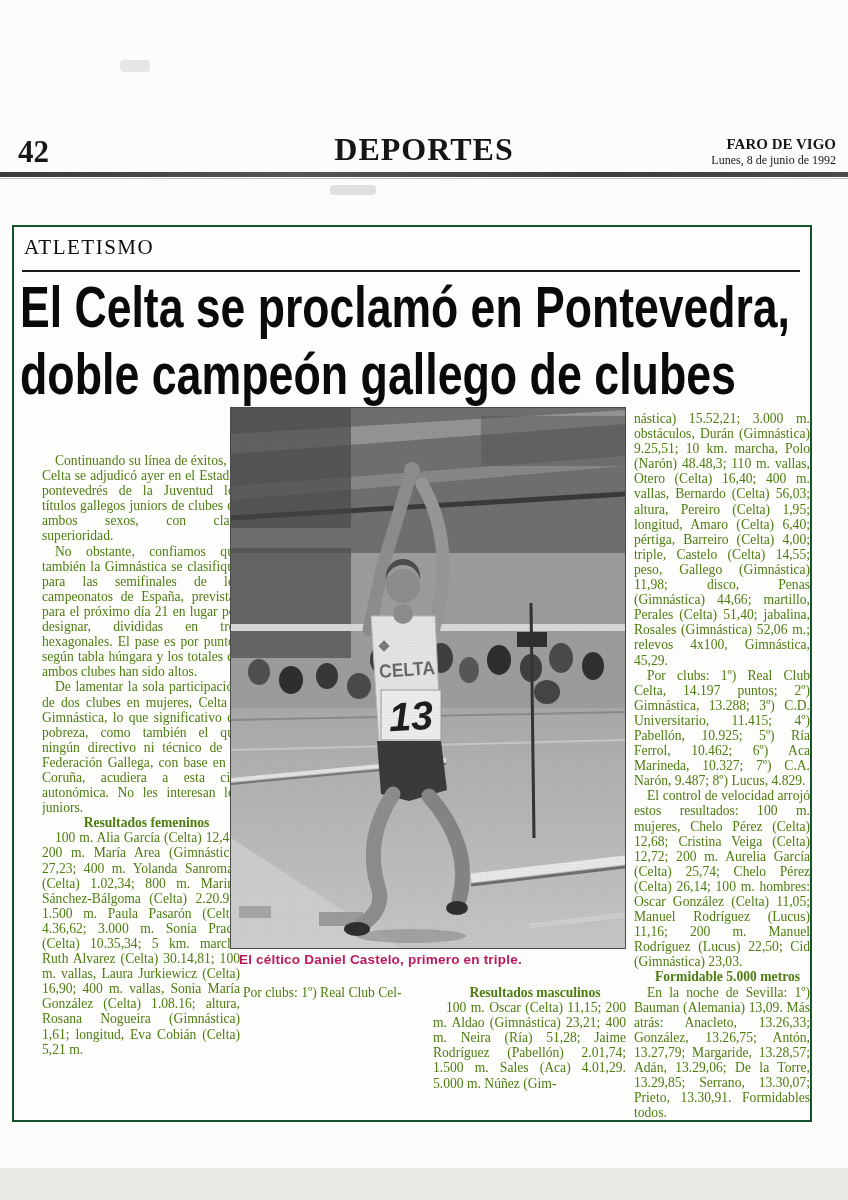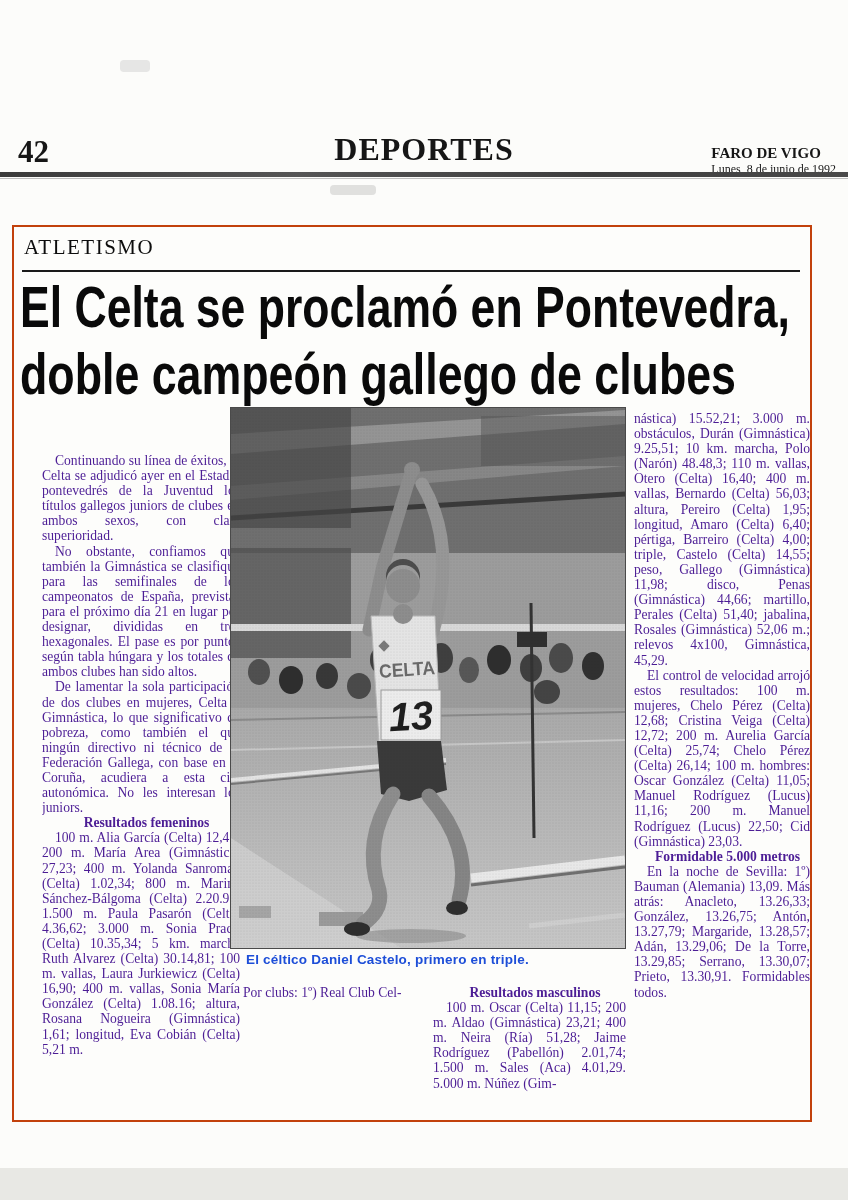--- a/index.html
+++ b/index.html
@@ -3,52 +3,52 @@
 <meta charset="utf-8">
 <style>
   html,body{margin:0;padding:0;background:#e8e8e4;}
   .page{position:relative;width:848px;height:1168px;margin:0 auto;background:#fcfcfa;
         font-family:"Liberation Serif", serif;color:#161616;overflow:hidden;}
 
   
   .page-num{position:absolute;left:18px;top:134px;font-size:31px;font-weight:bold;}
   .section-title{position:absolute;left:0;top:131px;width:100%;text-align:center;
                  font-size:32px;font-weight:bold;letter-spacing:1px;}
-  .masthead{position:absolute;right:12px;top:145px;line-height:16px;}
+  .masthead{position:absolute;right:12px;top:136px;text-align:right;line-height:16px;}
   .masthead-name{font-size:15px;font-weight:bold;}
   .masthead-date{font-size:12px;}
   .header-rule{position:absolute;left:0;top:172px;width:848px;height:5px;
                background:linear-gradient(90deg,#3a3a3a,#555 35%,#3d3d3d 70%,#4a4a4a);}
   .header-rule-shadow{position:absolute;left:0;top:178px;width:848px;height:1px;background:#bdbdbd;}
 
   
   .article-box{position:absolute;left:12px;top:225px;width:800px;height:897px;
-               border:2px solid #c2410c;box-sizing:border-box;background:#fdfdfb;}
+               border:2px solid #14532d;box-sizing:border-box;background:#fdfdfb;}
   .kicker{position:absolute;left:10px;top:8px;font-size:21px;letter-spacing:1.5px;color:#0d0d0d;}
   .kicker-rule{position:absolute;left:8px;top:43px;width:778px;height:2px;background:#1a1a1a;}
   .headline-svg{position:absolute;left:4px;top:50px;}
   .headline-svg text{font-family:"Liberation Sans", sans-serif;font-weight:bold;fill:#0a0a0a;}
   .byline{position:absolute;left:6px;top:176px;display:flex;align-items:center;gap:6px;
           font-family:"Liberation Sans", sans-serif;font-size:16px;letter-spacing:.5px;color:#1a1a1a;}
 
   
   .col{position:absolute;overflow:hidden;}
-  .col p{margin:0;font-size:13.6px;line-height:15.1px;text-align:justify;color:#4c1d95;font-family:Liberation Serif, serif;}
+  .col p{margin:0;font-size:13.6px;line-height:15.1px;text-align:justify;color:#4d7c0f;font-family:Liberation Serif, serif;}
   .col p.indent{text-indent:13px;}
   .col p.subhead{font-weight:bold;text-indent:11px;text-align:center;}
   .col-left{left:28px;top:226px;width:198px;height:664px;}
   .col-midleft{left:216px;top:758px;width:192px;height:138px;}
   .col-midright{left:419px;top:758px;width:193px;height:138px;}
   .col-right{left:620px;top:184px;width:176px;height:714px;}
 
   
   .photo-figure{position:absolute;left:216px;top:180px;width:396px;margin:0;}
   .photo-frame{width:394px;height:540px;border:1px solid #4a4a4a;display:block;background:#a8a8a8;}
-  .photo-caption{margin:3px 0 0 16px;font-family:"Liberation Sans", sans-serif;font-weight:bold;
-                 font-size:13.5px;letter-spacing:.2px;color:#1d4ed8;}
+  .photo-caption{margin:3px 0 0 9px;font-family:"Liberation Sans", sans-serif;font-weight:bold;
+                 font-size:13.5px;letter-spacing:.2px;color:#be185d;}
 
   
   .smudge{position:absolute;border-radius:4px;}
   .smudge-a{left:230px;top:1188px;width:185px;height:6px;background:#b5b5b5;opacity:.4;}
   .smudge-b{left:32px;top:1186px;width:58px;height:8px;background:#c2c2c2;opacity:.35;}
   .smudge-c{left:330px;top:185px;width:46px;height:10px;background:#9f9f9f;opacity:.30;}
   .smudge-d{left:120px;top:60px;width:30px;height:12px;background:#cfcfcf;opacity:.5;}
 </style>
 </head>
 <body>
@@ -174,20 +174,21 @@
       <p class="indent">Por clubs: 1º) Real Club Cel-</p>
     </div>
 
     <div class="col col-midright">
       <p class="subhead">Resultados masculinos</p>
       <p class="indent">100 m. Oscar (Celta) 11,15; 200 m. Aldao (Gimnástica) 23,21; 400 m. Neira (Ría) 51,28; Jaime Rodríguez (Pabellón) 2.01,74; 1.500 m. Sales (Aca) 4.01,29. 5.000 m. Núñez (Gim-</p>
     </div>
 
     <div class="col col-right">
       <p>nástica) 15.52,21; 3.000 m. obstáculos, Durán (Gimnástica) 9.25,51; 10 km. marcha, Polo (Narón) 48.48,3; 110 m. vallas, Otero (Celta) 16,40; 400 m. vallas, Bernardo (Celta) 56,03; altura, Pereiro (Celta) 1,95; longitud, Amaro (Celta) 6,40; pértiga, Barreiro (Celta) 4,00; triple, Castelo (Celta) 14,55; peso, Gallego (Gimnástica) 11,98; disco, Penas (Gimnástica) 44,66; martillo, Perales (Celta) 51,40; jabalina, Rosales (Gimnástica) 52,06 m.; relevos 4x100, Gimnástica, 45,29.</p>
+      <p class="indent">Por clubs: 1º) Real Club Celta, 14.197 puntos; 2º) Gimnástica, 13.288; 3º) C.D. Universitario, 11.415; 4º) Pabellón, 10.925; 5º) Ría Ferrol, 10.462; 6º) Aca Marineda, 10.327; 7º) C.A. Narón, 9.487; 8º) Lucus, 4.829.</p>
       <p class="indent">El control de velocidad arrojó estos resultados: 100 m. mujeres, Chelo Pérez (Celta) 12,68; Cristina Veiga (Celta) 12,72; 200 m. Aurelia García (Celta) 25,74; Chelo Pérez (Celta) 26,14; 100 m. hombres: Oscar González (Celta) 11,05; Manuel Rodríguez (Lucus) 11,16; 200 m. Manuel Rodríguez (Lucus) 22,50; Cid (Gimnástica) 23,03.</p>
       <p class="subhead">Formidable 5.000 metros</p>
       <p class="indent">En la noche de Sevilla: 1º) Bauman (Alemania) 13,09. Más atrás: Anacleto, 13.26,33; González, 13.26,75; Antón, 13.27,79; Margaride, 13.28,57; Adán, 13.29,06; De la Torre, 13.29,85; Serrano, 13.30,07; Prieto, 13.30,91. Formidables todos.</p>
     </div>
 
   </section>
 
   <div class="smudge smudge-a"></div>
   <div class="smudge smudge-b"></div>
   <div class="smudge smudge-c"></div>

